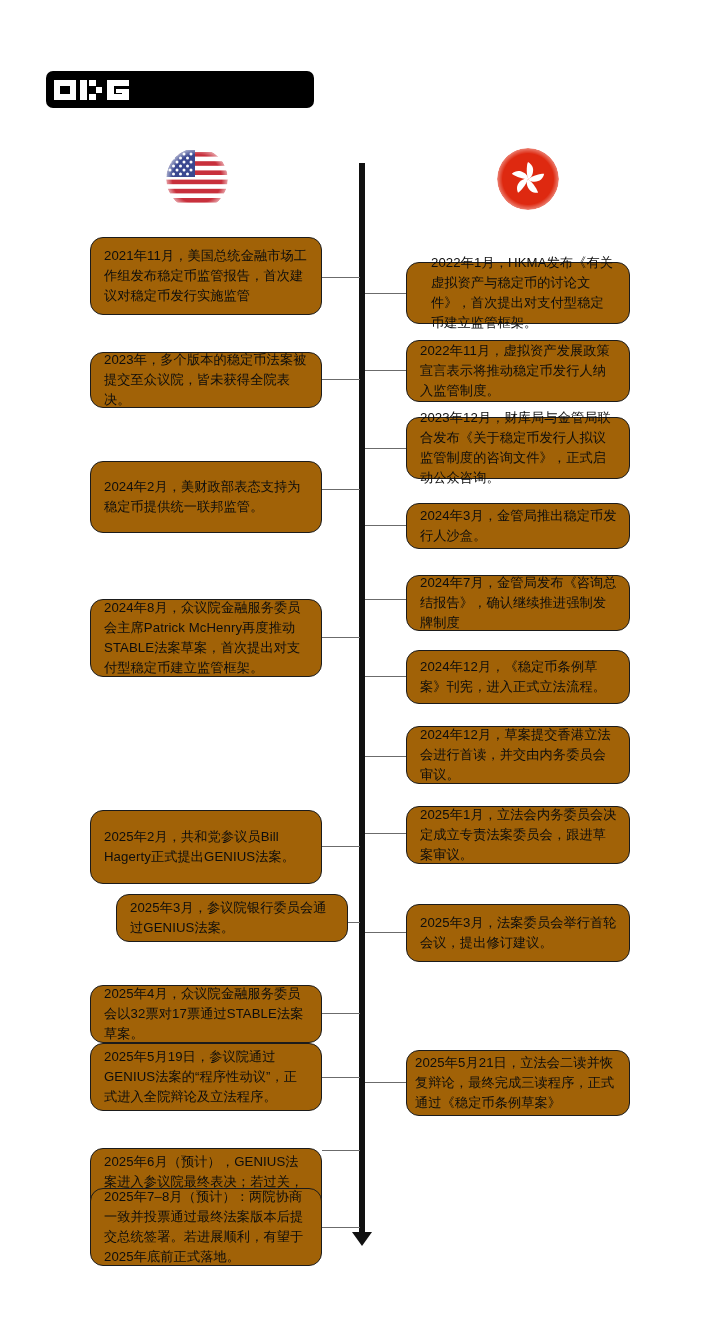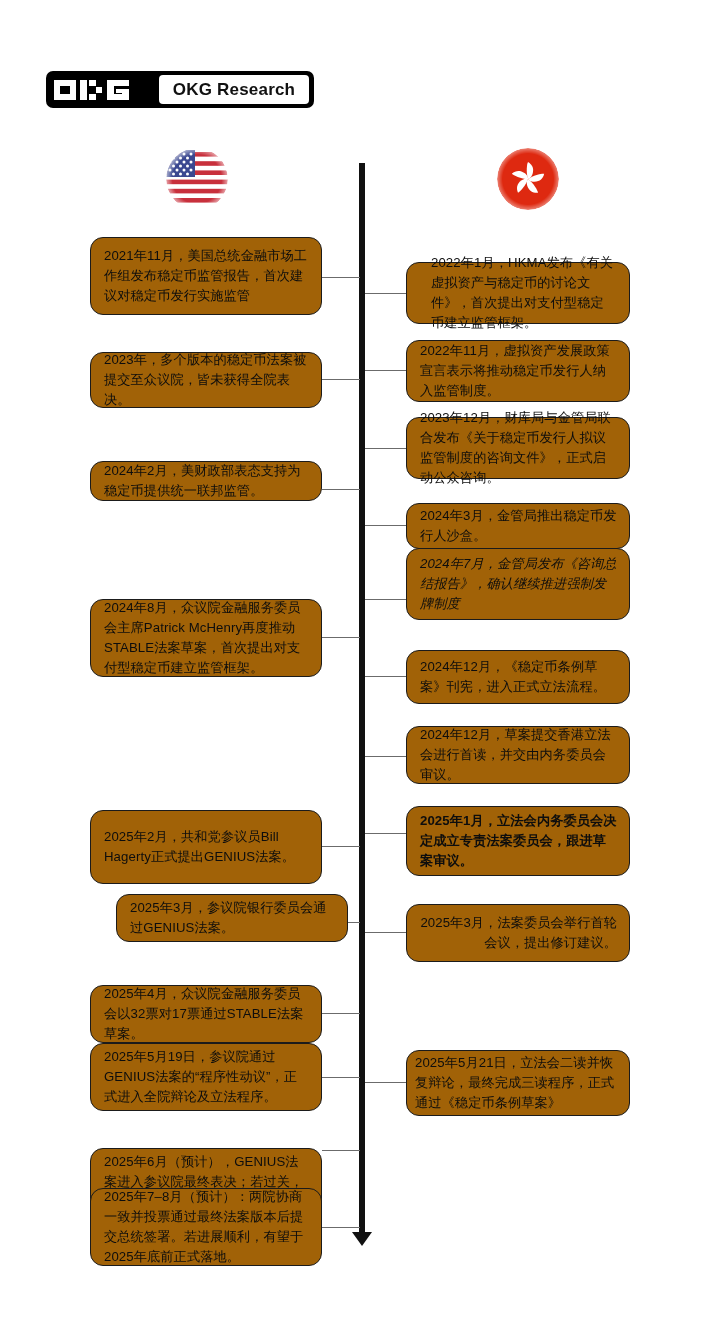--- a/index.html
+++ b/index.html
@@ -143,23 +143,20 @@
       <rect x="37" y="3" width="7" height="6" fill="#ffffff"></rect>
       <rect x="37" y="17" width="7" height="6" fill="#ffffff"></rect>
       <rect x="44" y="10" width="6" height="6" fill="#ffffff"></rect>
 
       <rect x="55" y="3" width="22" height="6" fill="#ffffff"></rect>
       <rect x="55" y="3" width="7" height="20" fill="#ffffff"></rect>
       <rect x="55" y="17" width="22" height="6" fill="#ffffff"></rect>
       <rect x="70" y="12" width="7" height="8" fill="#ffffff"></rect>
       <rect x="64" y="12" width="8" height="4" fill="#ffffff"></rect>
     </svg>
-  </div>
-  <div id="logo-wordmark-wrap">
-    <span id="logo-wordmark">OKG Research</span>
   </div>
 </div>
 
 <div class="flag" id="flag-us">
   <svg viewBox="0 0 62 62" aria-hidden="true">
     <defs>
       <clipPath id="usclip">
           <circle cx="31" cy="31" r="31"></circle>
         </clipPath>
     </defs>
@@ -248,21 +245,21 @@
 <div class="connector" style="left:365px; top:833px; width:42px;"></div>
 <div class="connector" style="left:365px; top:932px; width:42px;"></div>
 <div class="connector" style="left:365px; top:1082px; width:42px;"></div>
 
 <div class="event-box col-us" style="top:237px; height:78px;">
   <span class="event-text">2021年11月，美国总统金融市场工作组发布稳定币监管报告，首次建议对稳定币发行实施监管</span>
 </div>
 <div class="event-box col-us" style="top:352px; height:56px;">
   <span class="event-text"> 2023年，多个版本的稳定币法案被提交至众议院，皆未获得全院表决。</span>
 </div>
-<div class="event-box col-us" style="top:461px; height:40px;align-items:center;">
+<div class="event-box col-us" style="top:461px; height:72px;align-items:center;">
   <span class="event-text">2024年2月，美财政部表态支持为稳定币提供统一联邦监管。</span>
 </div>
 <div class="event-box col-us" style="top:599px; height:78px;">
   <span class="event-text">2024年8月，众议院金融服务委员会主席Patrick McHenry再度推动STABLE法案草案，首次提出对支付型稳定币建立监管框架。</span>
 </div>
 <div class="event-box col-us" style="top:810px; height:74px;justify-content:flex-end;">
   <span class="event-text">2025年2月，共和党参议员Bill Hagerty正式提出GENIUS法案。</span>
 </div>
 <div class="event-box col-us" style="top:894px; height:48px;margin-left:26px;">
   <span class="event-text">2025年3月，参议院银行委员会通过GENIUS法案。</span>
@@ -285,30 +282,30 @@
 </div>
 <div class="event-box col-hk" style="top:340px; height:62px;">
   <span class="event-text">2022年11月，虚拟资产发展政策宣言表示将推动稳定币发行人纳入监管制度。</span>
 </div>
 <div class="event-box col-hk" style="top:417px; height:62px;">
   <span class="event-text">2023年12月，财库局与金管局联合发布《关于稳定币发行人拟议监管制度的咨询文件》，正式启动公众咨询。</span>
 </div>
 <div class="event-box col-hk" style="top:503px; height:46px;">
   <span class="event-text">2024年3月，金管局推出稳定币发行人沙盒。</span>
 </div>
-<div class="event-box col-hk" style="top:548px; height:72px;font-style:italic;">
+<div class="event-box col-hk" style="top:575px; height:56px;">
   <span class="event-text">2024年7月，金管局发布《咨询总结报告》，确认继续推进强制发牌制度</span>
 </div>
 <div class="event-box col-hk" style="top:650px; height:54px;">
   <span class="event-text">2024年12月，《稳定币条例草案》刊宪，进入正式立法流程。</span>
 </div>
 <div class="event-box col-hk" style="top:726px; height:58px;">
   <span class="event-text">2024年12月，草案提交香港立法会进行首读，并交由内务委员会审议。</span>
 </div>
-<div class="event-box col-hk" style="top:806px; height:70px;font-weight:bold;">
+<div class="event-box col-hk" style="top:806px; height:58px;">
   <span class="event-text">2025年1月，立法会内务委员会决定成立专责法案委员会，跟进草案审议。</span>
 </div>
-<div class="event-box col-hk" style="top:904px; height:58px;text-align:right;">
+<div class="event-box col-hk" style="top:904px; height:58px;">
   <span class="event-text">2025年3月，法案委员会举行首轮会议，提出修订建议。</span>
 </div>
 <div class="event-box col-hk" style="top:1050px; height:66px;padding-left:8px;">
   <span class="event-text">2025年5月21日，立法会二读并恢复辩论，最终完成三读程序，正式通过《稳定币条例草案》</span>
 </div>
 
 </body></html>

